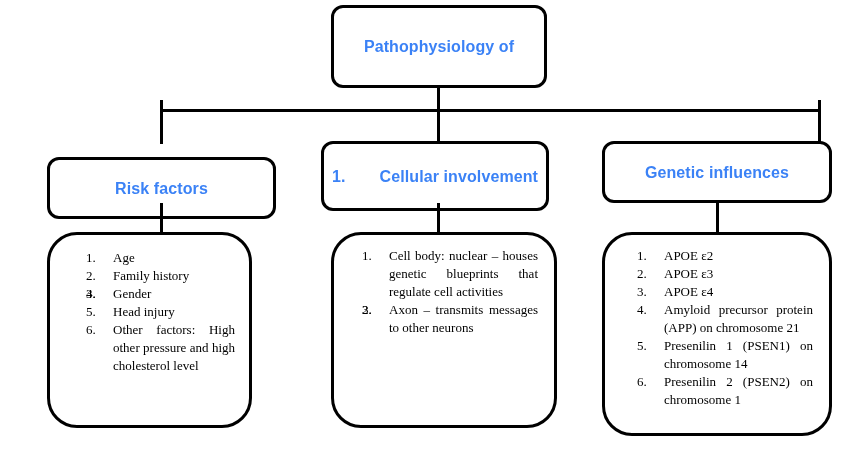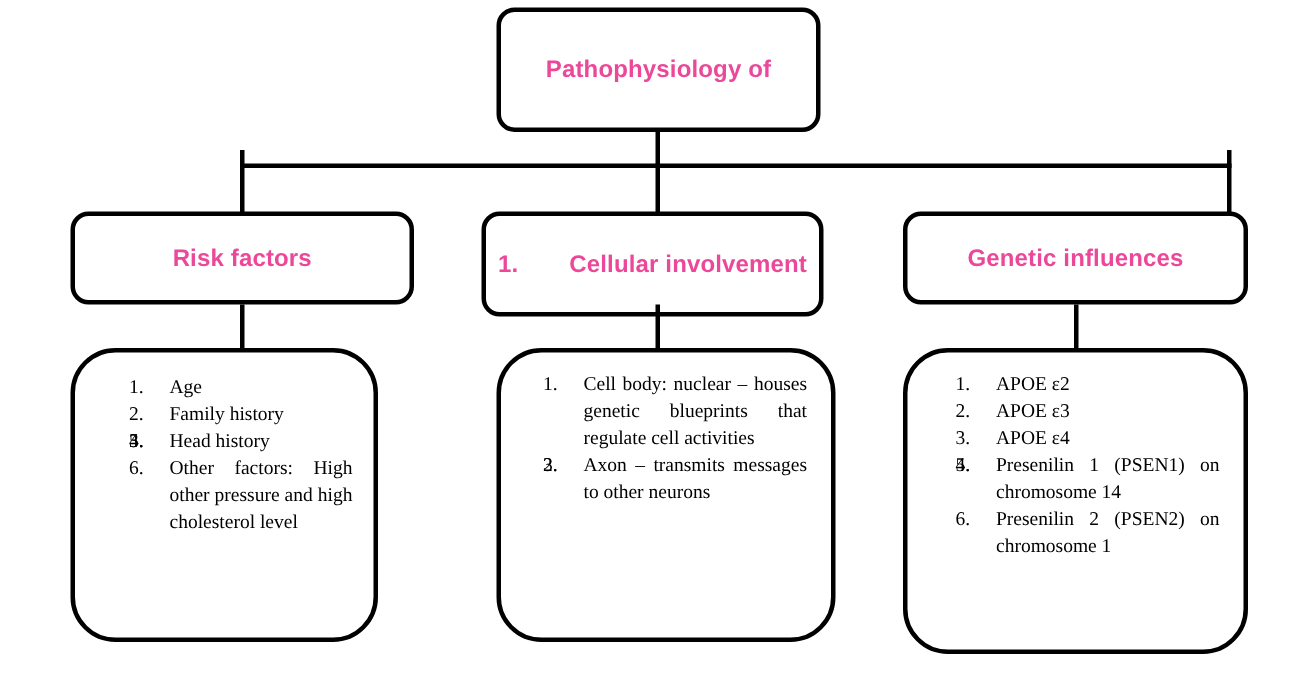--- a/index.html
+++ b/index.html
@@ -28,28 +28,28 @@
     display: flex;
     align-items: center;
     justify-content: center;
     text-align: center;
   }
   .header-box .htext {
     font-family: "Liberation Sans", sans-serif;
     font-weight: bold;
     font-size: 16px;
     line-height: 21px;
-    color: #ec4899;
+    color: #3b82f6;
     letter-spacing: 0.1px;
   }
 
   #title-box  { left: 331px; top: 5px;   width: 216px; height: 83px; }
   #title-box .htext { padding: 0 8px; }
 
-  #box-risk     { left: 47px;  top: 141px; width: 229px; height: 62px; align-items: center; }
+  #box-risk     { left: 47px;  top: 157px; width: 229px; height: 62px; align-items: center; }
   #box-cellular { left: 321px; top: 141px; width: 228px; height: 70px; }
   #box-genetic  { left: 602px; top: 141px; width: 230px; height: 62px; }
 
   
   .header-num { display: inline-block; padding-right: 34px; }
 
   
   .detail-box {
     border-radius: 30px;
   }
@@ -154,24 +154,25 @@
         </li>
         <li>
           <span class="num">2.</span>
           <span class="txt">Family history</span>
         </li>
         <li>
           <span class="num">3.</span>
         </li>
         <li>
           <span class="num">4.</span>
+          <span class="txt">Gender</span>
         </li>
         <li>
           <span class="num">5.</span>
-          <span class="txt">Head history</span>
+          <span class="txt">Head injury</span>
         </li>
         <li class="justify">
           <span class="num">6.</span>
           <span class="txt">Other factors: High other pressure and high cholesterol level</span>
         </li>
       </ol>
   </div>
 
   <div class="box detail-box" id="detail-cellular">
     <ol class="detail-list">
@@ -198,20 +199,21 @@
         <li>
           <span class="num">2.</span>
           <span class="txt">APOE ε3</span>
         </li>
         <li>
           <span class="num">3.</span>
           <span class="txt">APOE ε4</span>
         </li>
         <li class="justify">
           <span class="num">4.</span>
+          <span class="txt">Amyloid precursor protein (APP) on chromosome 21</span>
         </li>
         <li class="justify">
           <span class="num">5.</span>
           <span class="txt">Presenilin 1 (PSEN1) on chromosome 14</span>
         </li>
         <li class="justify">
           <span class="num">6.</span>
           <span class="txt">Presenilin 2 (PSEN2) on chromosome 1</span>
         </li>
       </ol>

